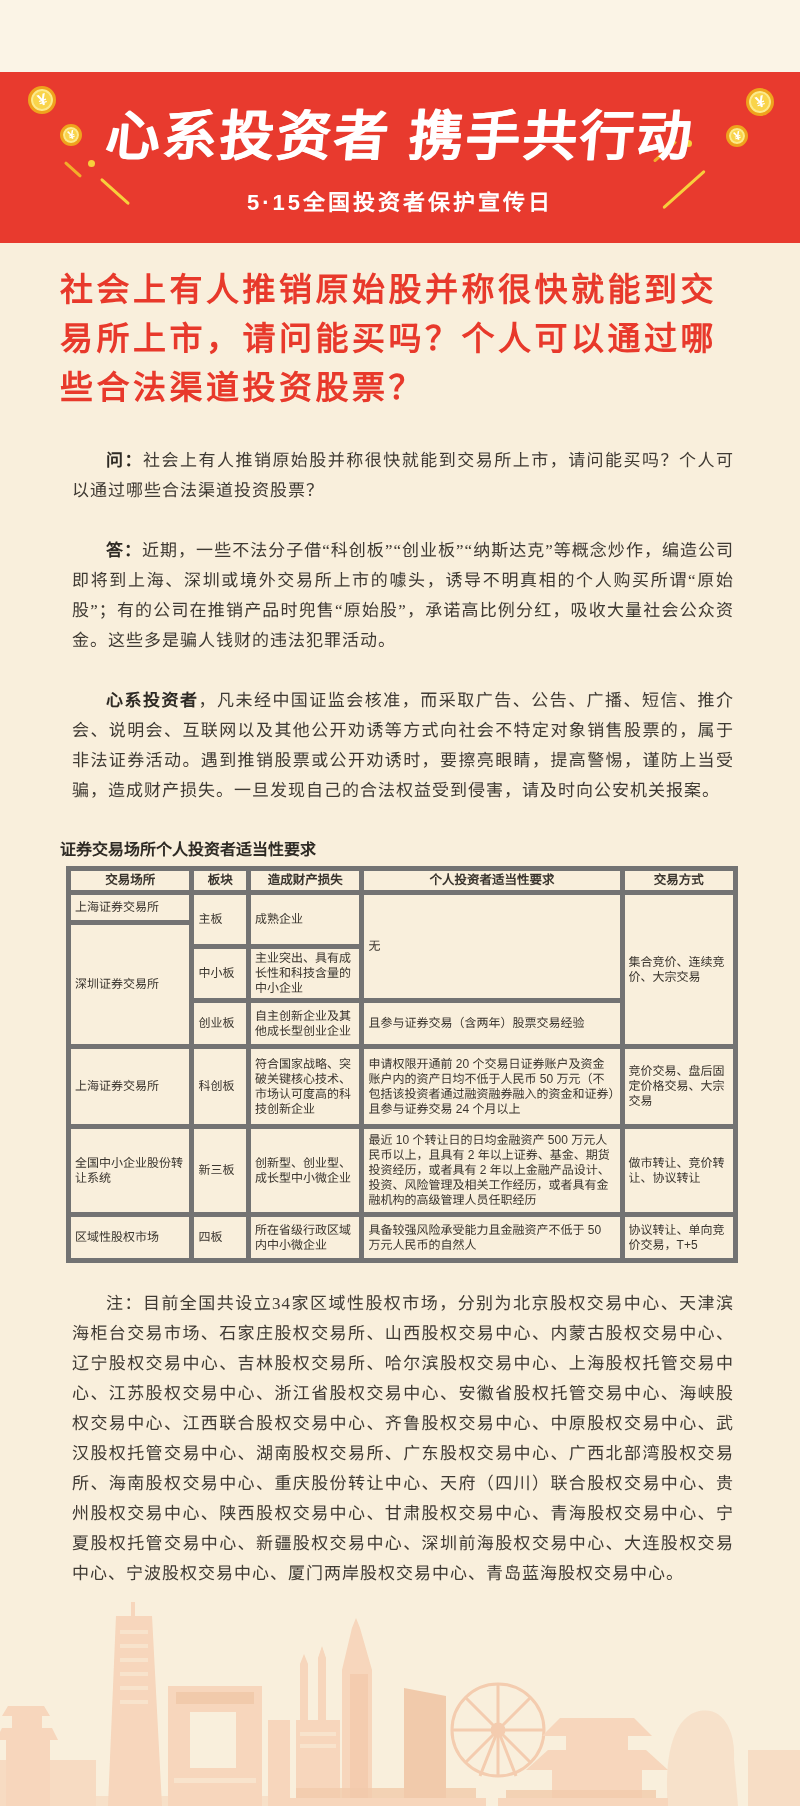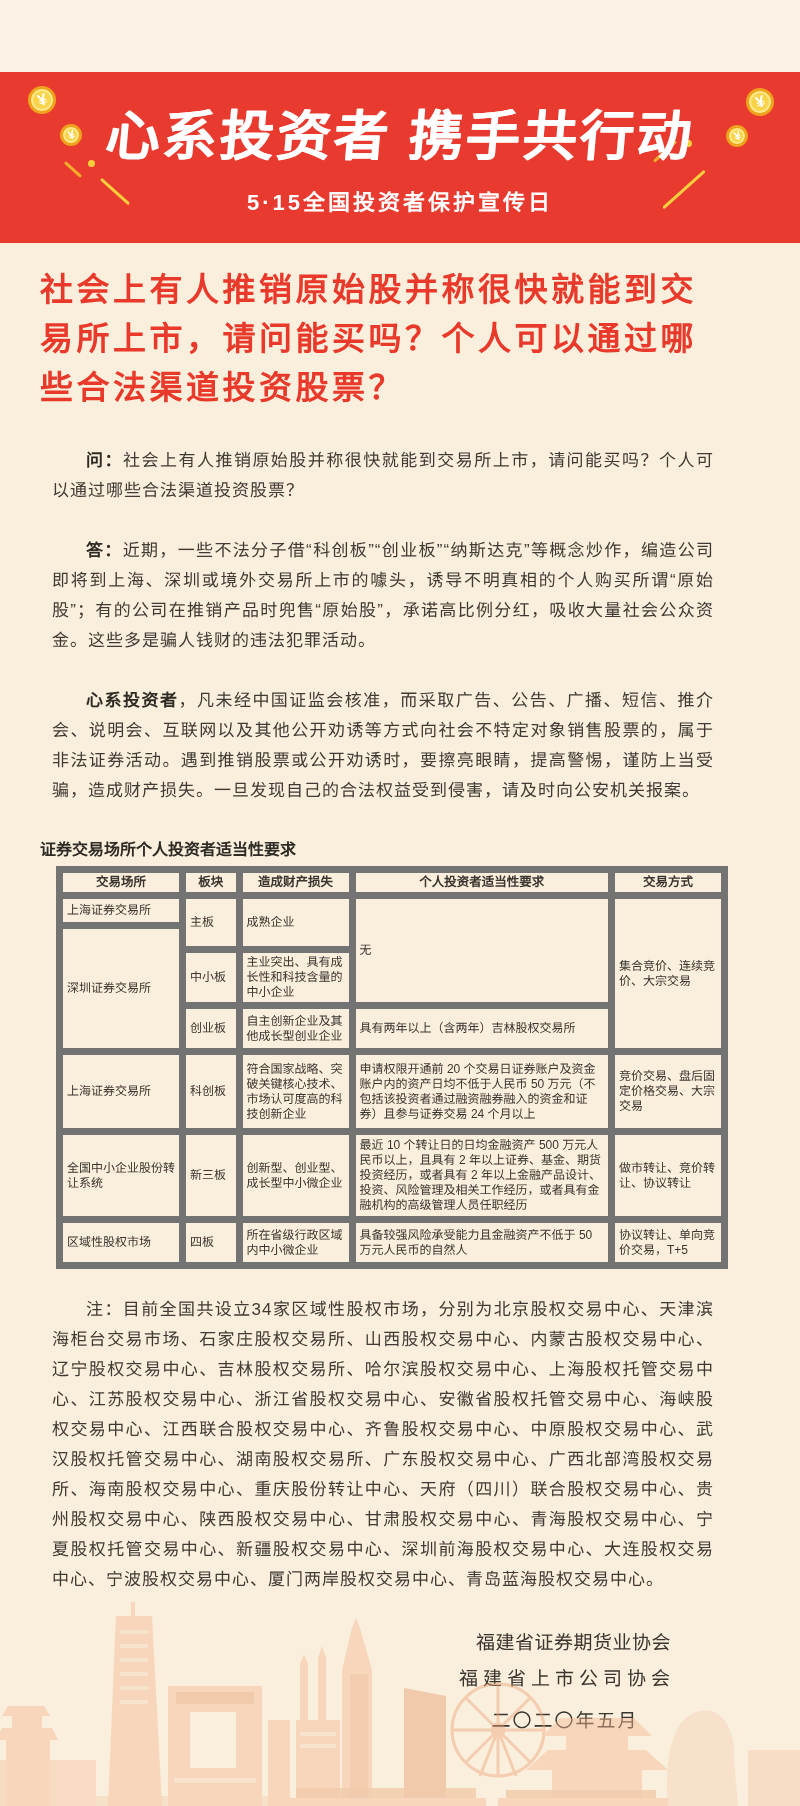--- a/index.html
+++ b/index.html
@@ -27,32 +27,32 @@
   .coin.c4{ right:52px; top:53px; width:22px; height:22px; font-size:12px; }
   .streak{ position:absolute; height:3px; border-radius:2px; background:#f7cf3c; }
   .streak.s1{ left:96px;  top:118px; width:38px; transform:rotate(42deg); }
   .streak.s2{ left:62px;  top:96px;  width:22px; transform:rotate(42deg); background:#f2ae2a; }
   .streak.s3{ right:88px; top:116px; width:56px; transform:rotate(-42deg); }
   .streak.s4{ right:120px;top:78px;  width:30px; transform:rotate(-42deg); background:#f2ae2a; }
   .spark{ position:absolute; width:7px; height:7px; border-radius:50%; background:#f7cf3c; }
   .spark.p1{ left:88px; top:88px; } .spark.p2{ right:108px; top:68px; }
 
   
-  .content{ padding:12px 56px 0 40px; color:#3d3831; }
+  .content{ padding:12px 56px 0 60px; color:#3d3831; }
   .question-heading{ width:672px; margin:10px 0 34px; color:#e8392b;
                      font-size:33px; line-height:49px; font-weight:800; letter-spacing:3.5px; }
   .para{ width:662px; margin:0 16px 30px 12px; font-size:17px; line-height:30px;
-         letter-spacing:1px; text-align:justify; text-indent:2em; color:#3f3a33; }
+         letter-spacing:1px; text-align:justify; text-indent:2em; color:#3f3a33;font-family:Liberation Serif, serif; }
   .para b{ font-weight:bold; color:#2e2a24; }
 
   
   .table-title{ margin:14px 0 6px; font-size:16px; font-weight:bold; color:#2e2a24; }
   table.suit{ width:672px; margin:0 auto; border-collapse:collapse; table-layout:fixed;
               font-size:12px; line-height:15px; color:#3a352e; }
-  table.suit th, table.suit td{ border:7px solid #737373; padding:2px 4px; vertical-align:middle; }
+  table.suit th, table.suit td{ border:5px solid #737373; padding:2px 4px; vertical-align:middle; }
   table.suit th{ font-weight:600; font-size:12.5px; height:24px; text-align:center; }
   td.c{ text-align:left; }
   td.l{ text-align:left; }
   tr.r1{ height:30px; } tr.r2{ height:24px; } tr.r3{ height:52px; } tr.r4{ height:46px; }
   tr.r5{ height:80px; } tr.r6{ height:88px; } tr.r7{ height:46px; }
 
   
   .note{ margin-top:26px; }
   .signature{ width:212px; margin:30px 73px 0 auto; font-size:19px; color:#3a352e; }
   .signature .org1{ text-align:right; letter-spacing:0.5px; line-height:36px; }
@@ -130,21 +130,21 @@
       <tr class="r2">
         <td class="c" rowspan="3">深圳证券交易所</td>
       </tr>
       <tr class="r3">
         <td class="c">中小板</td>
         <td class="l">主业突出、具有成长性和科技含量的中小企业</td>
       </tr>
       <tr class="r4">
         <td class="c">创业板</td>
         <td class="l">自主创新企业及其他成长型创业企业</td>
-        <td class="l">具有两年以上（含两年）吉林股权交易所</td>
+        <td class="l">且参与证券交易（含两年）股票交易经验</td>
       </tr>
       <tr class="r5">
         <td class="c">上海证券交易所</td>
         <td class="c">科创板</td>
         <td class="l">符合国家战略、突破关键核心技术、市场认可度高的科技创新企业</td>
         <td class="l">申请权限开通前 20 个交易日证券账户及资金账户内的资产日均不低于人民币 50 万元（不包括该投资者通过融资融券融入的资金和证券）且参与证券交易 24 个月以上</td>
         <td class="l">竞价交易、盘后固定价格交易、大宗交易</td>
       </tr>
       <tr class="r6">
         <td class="c">全国中小企业股份转让系统</td>
@@ -158,25 +158,20 @@
         <td class="c">四板</td>
         <td class="l">所在省级行政区域内中小微企业</td>
         <td class="l">具备较强风险承受能力且金融资产不低于 50 万元人民币的自然人</td>
         <td class="l">协议转让、单向竞价交易，T+5</td>
       </tr>
     </tbody>
       </table>
 
     <p class="para note"><span>注：</span><span>目前全国共设立34家区域性股权市场，分别为北京股权交易中心、天津滨海柜台交易市场、石家庄股权交易所、山西股权交易中心、内蒙古股权交易中心、辽宁股权交易中心、吉林股权交易所、哈尔滨股权交易中心、上海股权托管交易中心、江苏股权交易中心、浙江省股权交易中心、安徽省股权托管交易中心、海峡股权交易中心、江西联合股权交易中心、齐鲁股权交易中心、中原股权交易中心、武汉股权托管交易中心、湖南股权交易所、广东股权交易中心、广西北部湾股权交易所、海南股权交易中心、重庆股份转让中心、天府（四川）联合股权交易中心、贵州股权交易中心、陕西股权交易中心、甘肃股权交易中心、青海股权交易中心、宁夏股权托管交易中心、新疆股权交易中心、深圳前海股权交易中心、大连股权交易中心、宁波股权交易中心、厦门两岸股权交易中心、青岛蓝海股权交易中心。</span></p>
 
-    <div class="signature">
-      <div class="org1">福建省证券期货业协会</div>
-      <div class="org2">福建省上市公司协会</div>
-      <div class="date">二〇二〇年五月</div>
-    </div>
 
   </main>
 
   <svg class="skyline" viewBox="0 0 800 206" xmlns="http://www.w3.org/2000/svg">
     <g fill="#f3b793" opacity="0.45">
 
       <polygon points="2,128 52,128 58,140 -4,140"></polygon>
       <rect x="6" y="140" width="44" height="66"></rect>
       <polygon points="8,106 44,106 50,116 2,116"></polygon>
       <rect x="12" y="116" width="30" height="12"></rect>

